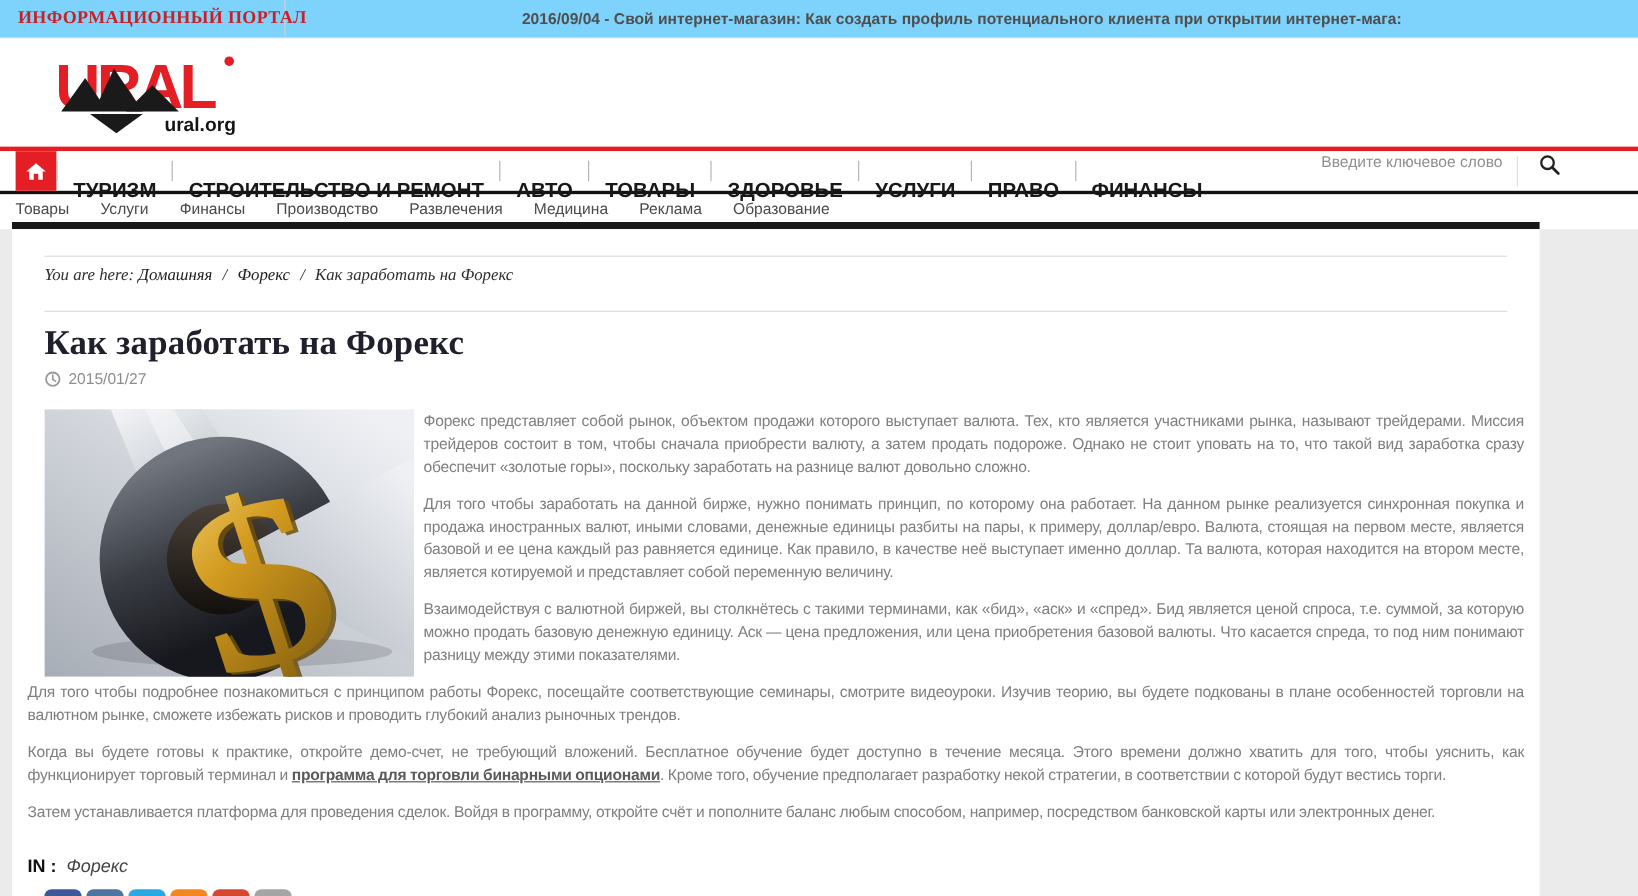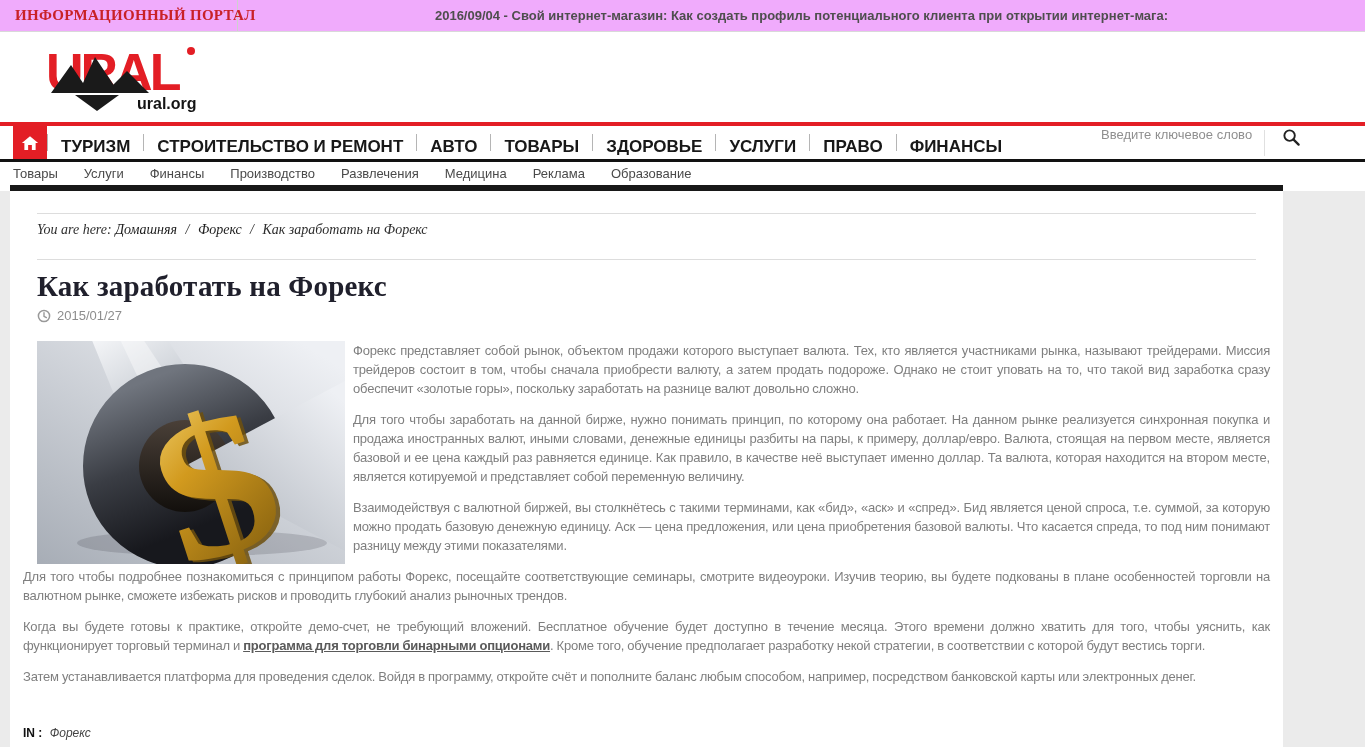--- a/index.html
+++ b/index.html
@@ -1,39 +1,39 @@
 <!DOCTYPE html>
 <html><head>
 <meta charset="utf-8">
 <style>
   html,body{margin:0;padding:0;}
   body{width:1365px;height:747px;overflow:hidden;background:#fff;
        font-family:"Liberation Sans",sans-serif;}
   .viewport{position:relative;width:1365px;height:747px;overflow:hidden;background:#fff;}
 
   
-  .topbar{display:flex;height:31px;background:#f0abfc;border-bottom:1px solid #d9d9d9;}
+  .topbar{display:flex;height:31px;background:#7dd3fc;border-bottom:1px solid #d9d9d9;}
   .portal-label{width:222px;padding-left:15px;font-family:"Liberation Serif",serif;
       font-weight:bold;font-size:15px;color:#c92127;line-height:31px;
       border-right:1px solid #cfcfcf;white-space:nowrap;letter-spacing:.3px;}
   .ticker{flex:1;text-align:center;line-height:31px;font-size:13px;font-weight:bold;
       color:#4e4e4e;white-space:nowrap;overflow:hidden;}
 
   
   .logo-row{height:90px;position:relative;background:#fff;}
   .logo{position:absolute;left:45px;top:9px;width:175px;height:72px;display:block;cursor:pointer;}
 
   .red-strip{height:4px;background:#e31e25;}
 
   
   .mainnav{height:33px;display:flex;align-items:stretch;border-bottom:3px solid #121212;
       background:#fff;padding-right:82px;}
   .home-btn{width:34px;margin-left:13px;background:#e31e25;display:flex;align-items:center;
       justify-content:center;cursor:pointer;flex:none;}
-  .nav-item{line-height:33px;padding:4px 13px;font-weight:bold;font-size:17px;color:#181818;
+  .nav-item{line-height:33px;padding:16px 13px;font-weight:bold;font-size:17px;color:#181818;
       text-decoration:none;white-space:nowrap;cursor:pointer;}
   .vsep{width:1px;height:17px;background:#b5b5b5;align-self:center;flex:none;}
   .search-box{margin-left:auto;display:flex;align-items:flex-start;}
   .search-input{border:0;outline:0;width:235px;font-size:13px;color:#444;text-align:right;
       font-family:"Liberation Sans",sans-serif;background:transparent;}
   .search-input::placeholder{color:#8f8f8f;}
   .search-vsep{width:1px;height:26px;background:#e0e0e0;margin:0 13px 0 10px;align-self:center;}
   .search-btn{background:none;border:0;padding:2px 4px 0 4px;cursor:pointer;}
 
   
@@ -56,21 +56,21 @@
       font-weight:bold;color:#20202c;letter-spacing:.2px;}
   .date-row{margin:5px 14px 0;display:flex;align-items:center;gap:6px;color:#8d8d8d;font-size:13px;}
 
   article{margin-top:18px;}
   article::after{content:"";display:block;clear:both;}
   .art-image{float:left;width:308px;height:223px;margin:0 8px 2px 14px;}
   article p{margin:0 0 12px;text-align:justify;font-size:13px;line-height:19px;color:#7f7f7f;
       letter-spacing:-.2px;word-spacing:-.3px;}
   .inline-link{color:#5a5a5a;font-weight:bold;text-decoration:underline;cursor:pointer;}
 
-  .cat-row{margin-top:28px;font-size:12px;}
+  .cat-row{margin-top:16px;font-size:15px;}
   .cat-label{font-weight:bold;color:#111;}
   .cat-link{font-style:italic;color:#444;text-decoration:none;margin-left:4px;cursor:pointer;}
 
   .social-row{margin:10px 0 0 14px;display:flex;gap:4px;}
   .social-btn{width:31px;height:31px;border-radius:6px;border:0;color:#fff;display:flex;
       align-items:center;justify-content:center;cursor:pointer;padding:0;overflow:hidden;}
   .fb-f{font-size:22px;font-weight:bold;transform:translate(1px,4px);}
   .vk-t{font-size:15px;font-weight:bold;letter-spacing:-1px;margin-top:41px;}
   .gp-t{font-family:"Liberation Serif",serif;font-size:18px;font-weight:bold;}
 </style>

